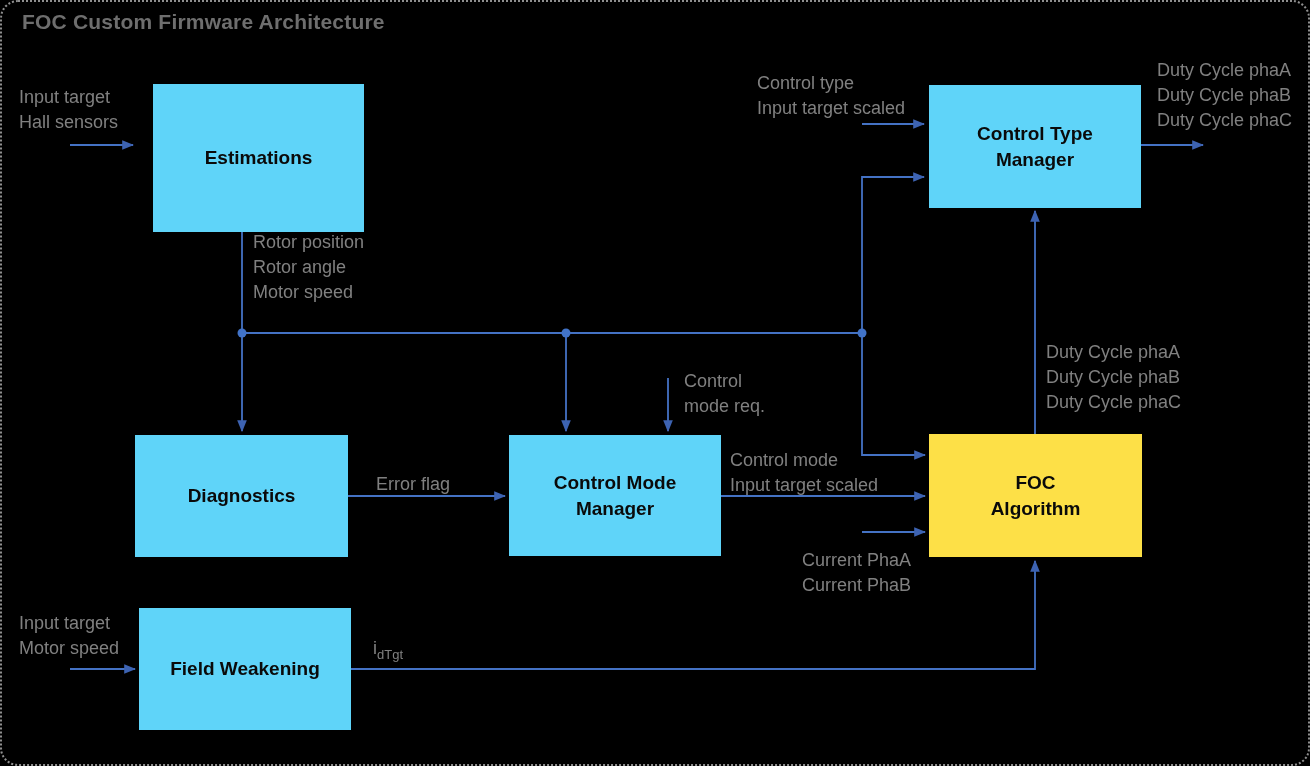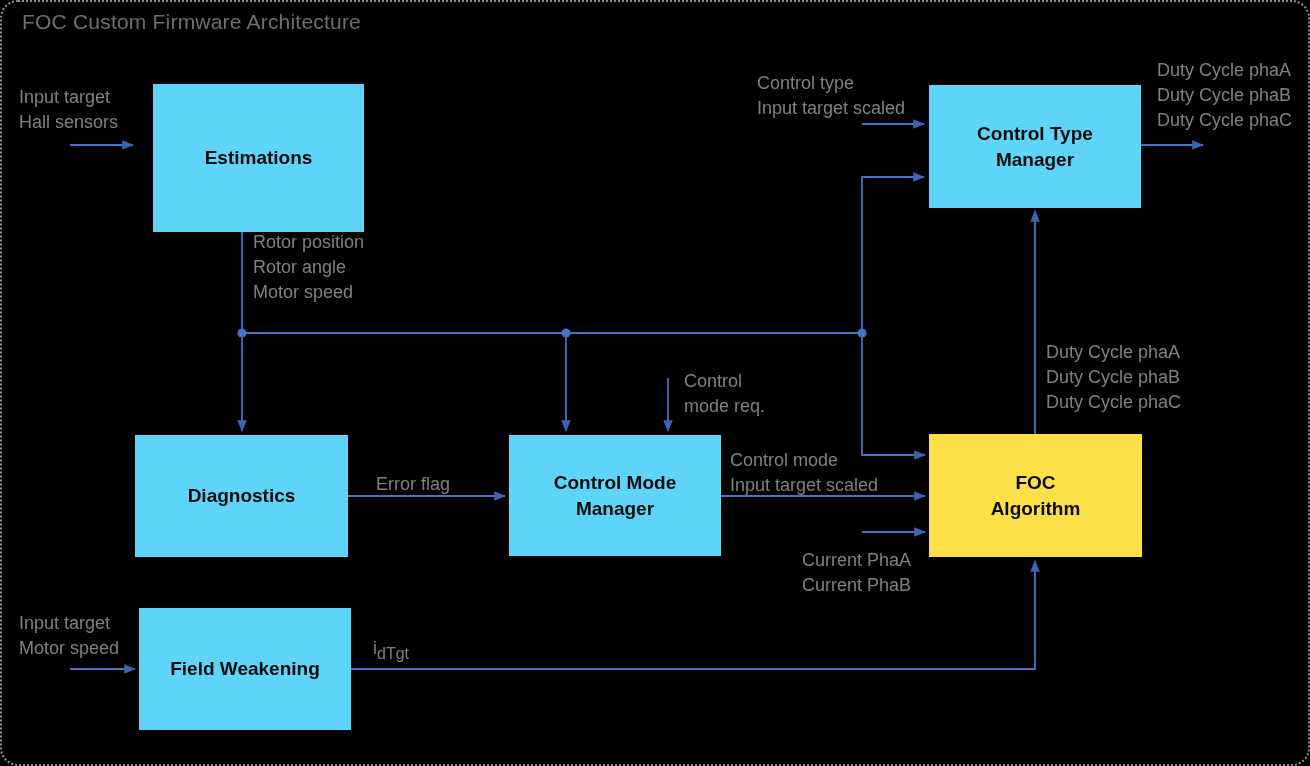--- a/index.html
+++ b/index.html
@@ -8,21 +8,21 @@
     width:1310px;height:766px;
     background:#000;
     border:2px dotted #8f8f8f;
     border-radius:18px;
     box-sizing:border-box;
     overflow:hidden;
     font-family:"Liberation Sans", sans-serif;
   }
   #title{
     position:absolute;left:20px;top:8px;
-    font-size:21px;font-weight:normal;color:#6e6e6e;
+    font-size:21px;font-weight:bold;color:#6e6e6e;
     letter-spacing:0.2px;
   }
   .node{
     position:absolute;
     display:flex;align-items:center;justify-content:center;
     text-align:center;
     font-size:19px;font-weight:bold;color:#0a0a0a;
     line-height:26px;
     white-space:pre-line;
   }
@@ -43,21 +43,21 @@
   #lbl-rotor{left:251px;top:228px;}
   #lbl-ctm-in{left:755px;top:69px;}
   #lbl-duty-out{left:1155px;top:56px;}
   #lbl-duty-mid{left:1044px;top:338px;}
   #lbl-cmreq{left:682px;top:367px;}
   #lbl-errorflag{left:374px;top:470px;}
   #lbl-cmm-out{left:728px;top:446px;}
   #lbl-currents{left:800px;top:546px;}
   #lbl-fw-in{left:17px;top:609px;}
   #lbl-idtgt{left:371px;top:634px;color:#808080;font-size:18px;}
-  #lbl-idtgt sub{font-size:16px;}
+  #lbl-idtgt sub{font-size:13px;}
   svg.wires{position:absolute;left:0;top:0;pointer-events:none;}
   .wire{stroke:#4472C4;stroke-width:1.8;fill:none;}
   .dot{fill:#4173C8;stroke:none;}
 </style>
 </head>
 <body>
 
 <div id="canvas">
 
   <div id="title">FOC Custom Firmware Architecture</div>

